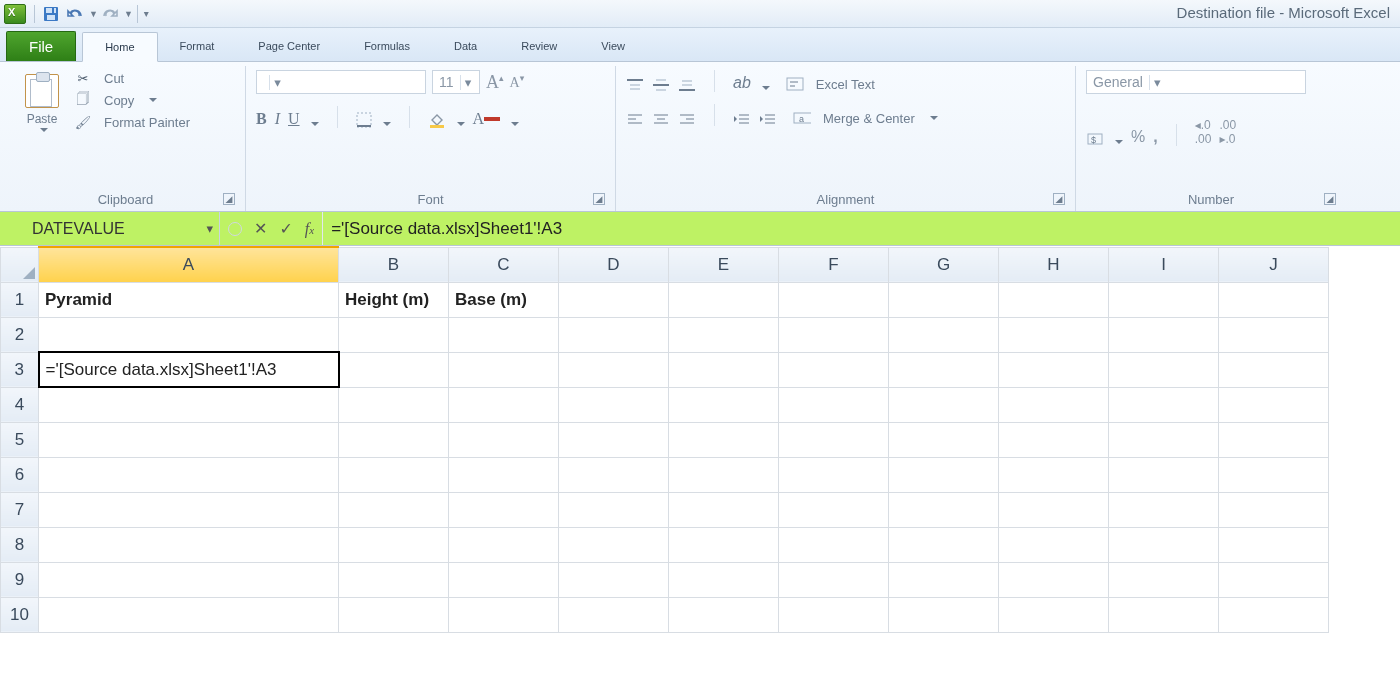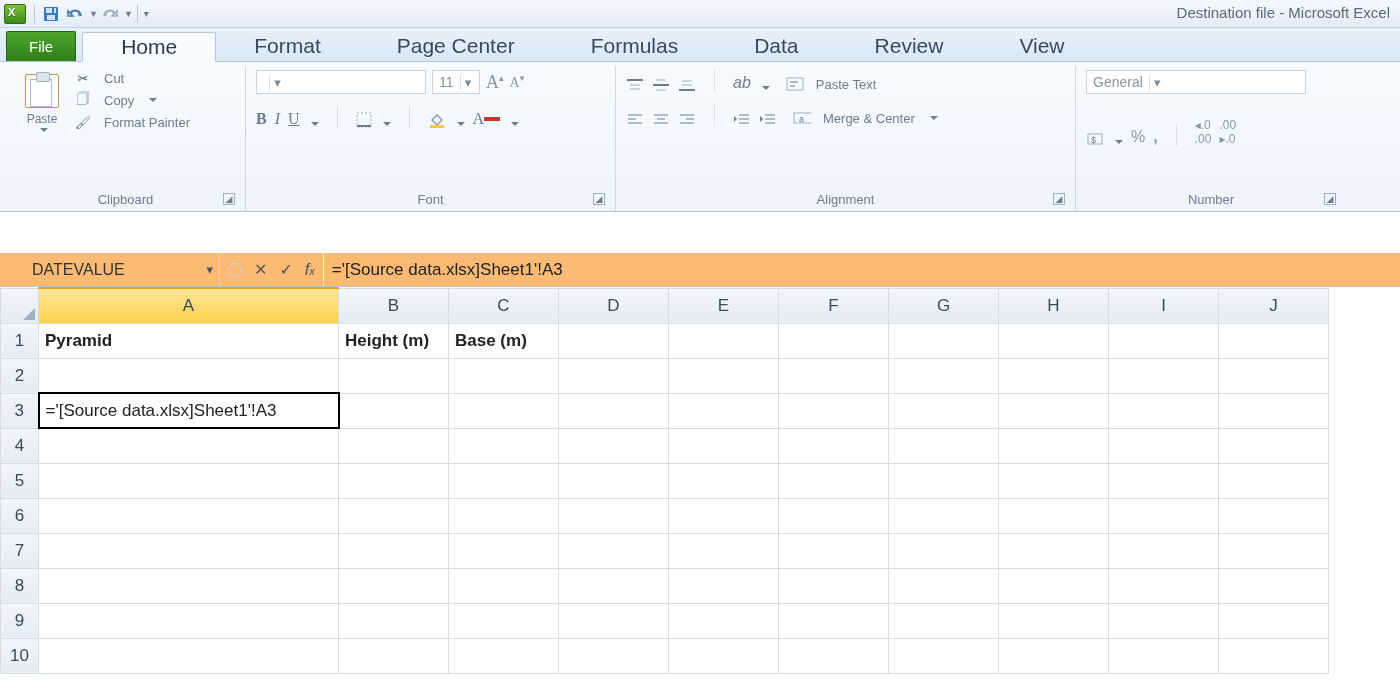--- a/index.html
+++ b/index.html
@@ -44,23 +44,23 @@
     background: linear-gradient(#4fa52e,#2e7f16);
     color:#fff;
     font-size:15px;
     display:flex;align-items:center;
     border:1px solid #256812;
     border-bottom:none;
     border-radius:2px 2px 0 0;
   }
   .tab{
     height:30px;
-    padding:0 38px;
+    padding:0 22px;
     display:flex;align-items:center;
-    font-size:21px;
+    font-size:11px;
     color:#3a4a5c;
     cursor:default;
   }
   .tab.active{
     background:#f7fbff;
     border:1px solid #b8c6d6;
     border-bottom:1px solid #f7fbff;
     border-radius:2px 2px 0 0;
     color:#2a3a4c;
     position:relative;
@@ -121,33 +121,32 @@
   .scissors::before{content:"\2702";color:#4a5a6c;}
   .copy-ic::before{content:"\1F5CD";}
   .brush::before{content:"\1F58C";}
 
   
   .fbar{
     height:34px;
     display:flex;
     align-items:stretch;
     border-bottom:1px solid #b8c6d6;
-    background:#fdba74;
-    margin-top:41px;
+    background:#bef264;
   }
   .namebox{
     width:220px;
     display:flex;align-items:center;
     border-right:1px solid #c9d4e0;
     padding:0 6px;
   }
   .namebox .nb-val{flex:1;font-size:16px;color:#333;padding-left:26px;}
   .namebox .nb-car{color:#555;}
   .fbtns{display:flex;align-items:center;padding:0 8px;color:#555;gap:12px;font-size:16px;border-right:1px solid #e2e8ef;}
-  .fbtns .fx{font-style:italic;font-family:Liberation Sans, sans-serif;}
+  .fbtns .fx{font-style:italic;font-family:Liberation Serif, serif;}
   .finput{flex:1;display:flex;align-items:center;padding:0 8px;font-size:17px;color:#222;}
 
   
   .grid{display:flex;align-items:stretch;}
   .sheet{border-collapse:collapse;table-layout:fixed;}
   .sheet th, .sheet td{
     border:1px solid #d8dde3;
     height:35px;
     font-size:17px;
     padding:0 6px;
@@ -344,21 +343,21 @@
         <span style="font-style:italic;color:#6d7d8f;">ab</span>
           <span class="tri"></span>
         <span style="flex:1"></span>
         <span class="srow">
           <span class="ic">
               <svg width="18" height="14">
                 <rect x="1" y="1" width="16" height="12" fill="none" stroke="#9fb0c2"></rect>
                 <path d="M4 5h8M4 9h5" stroke="#6d7d8f"></path>
               </svg>
             </span>
-          <span>Paste Text</span>
+          <span>Excel Text</span>
         </span>
       </div>
       <div class="btnset">
         <span>
             <svg width="18" height="14">
               <line x1="2" y1="3" x2="16" y2="3" stroke="#6d7d8f"></line>
               <line x1="2" y1="7" x2="10" y2="7" stroke="#6d7d8f"></line>
               <line x1="2" y1="11" x2="16" y2="11" stroke="#6d7d8f"></line>
             </svg>
           </span>

